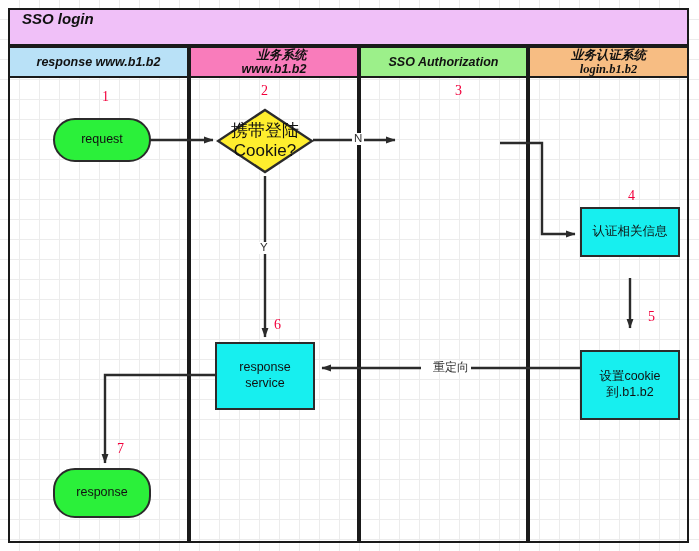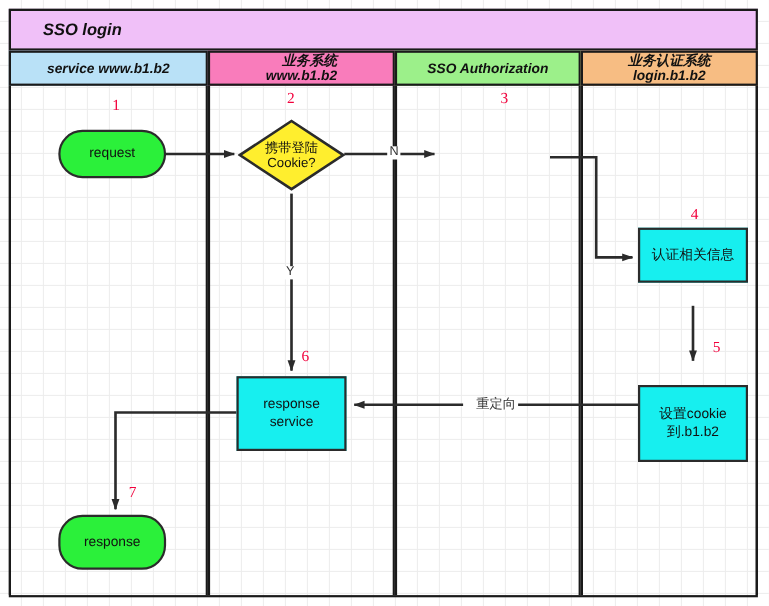--- a/index.html
+++ b/index.html
@@ -32,22 +32,22 @@
   .pool-title {
     position: absolute;
     left: 8px;
     top: 8px;
     width: 681px;
     height: 38px;
     background: #f0c0f8;
     border: 2px solid #1a1a1a;
     box-sizing: border-box;
     display: flex;
-    align-items: center;
-    padding-left: 29px;
+    align-items: flex-start;
+    padding-left: 12px;
     font-size: 15px;
     font-weight: bold;
     font-style: italic;
     color: #111111;
   }
   .lane-head {
     position: absolute;
     top: 46px;
     height: 32px;
     border: 2px solid #1a1a1a;
@@ -105,21 +105,21 @@
   .diamond-label {
     position: absolute;
     left: 0;
     top: 0;
     width: 100%;
     height: 100%;
     display: flex;
     align-items: center;
     justify-content: center;
     text-align: center;
-    font-size: 12px;
+    font-size: 17px;
     color: #111111;
     line-height: 1.2;
     white-space: pre-line;
   }
   .step-num {
     position: absolute;
     color: #f2003c;
     font-size: 14px;
     font-family: "Liberation Serif", serif;
     line-height: 1;
@@ -147,30 +147,30 @@
 
 <div id="canvas">
 
   <div class="pool"></div>
 
   <div class="pool-title">
     <span>SSO login</span>
   </div>
 
   <div class="lane-head" style="left:8px; width:181px; background:#b9e1f7;">
-    <span>service www.b1.b2</span>
+    <span>response www.b1.b2</span>
   </div>
   <div class="lane-head" style="left:189px; width:170px; background:#f97cbb; white-space:pre-line;text-align:right;">
     <span>业务系统
 www.b1.b2</span>
   </div>
   <div class="lane-head" style="left:359px; width:169px; background:#9cf08a;">
     <span>SSO Authorization</span>
   </div>
-  <div class="lane-head" style="left:528px; width:161px; background:#f7bd83; white-space:pre-line;">
+  <div class="lane-head" style="left:528px; width:161px; background:#f7bd83; white-space:pre-line;font-family:Liberation Serif, serif;">
     <span>业务认证系统
 login.b1.b2</span>
   </div>
 
   <div class="lane-body" style="left:8px; width:181px;"></div>
   <div class="lane-body" style="left:189px; width:170px;"></div>
   <div class="lane-body" style="left:359px; width:169px;"></div>
   <div class="lane-body" style="left:528px; width:161px;"></div>
 
   <svg class="edges" viewBox="0 0 699 551">

